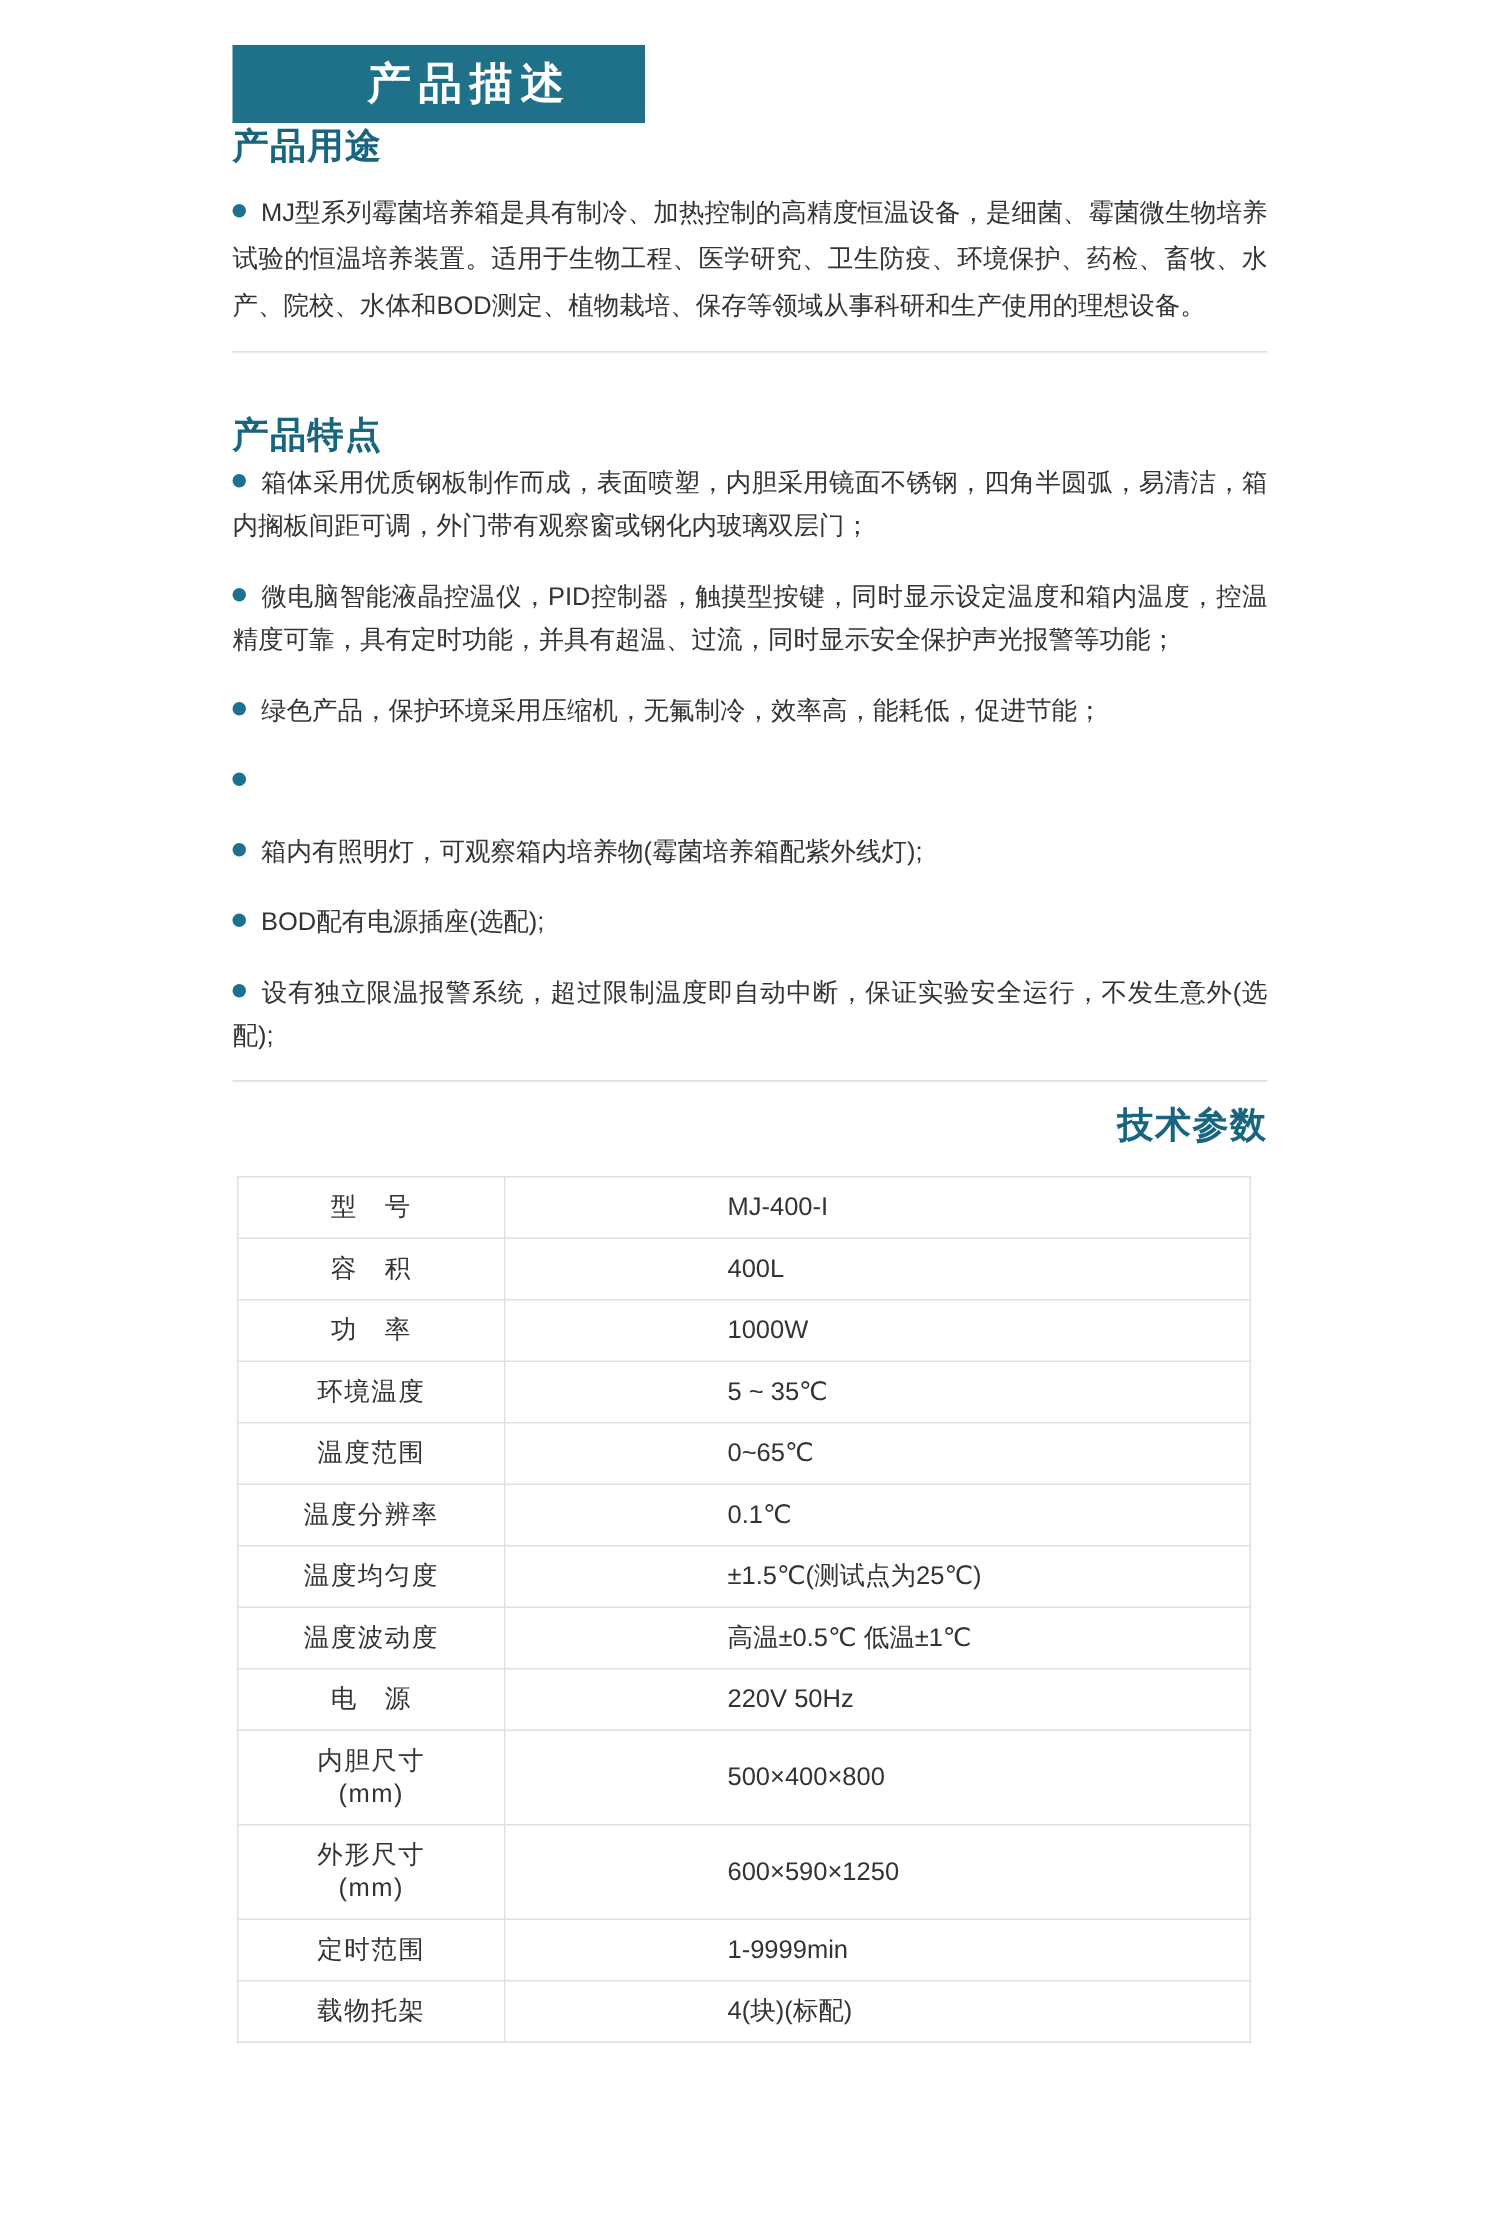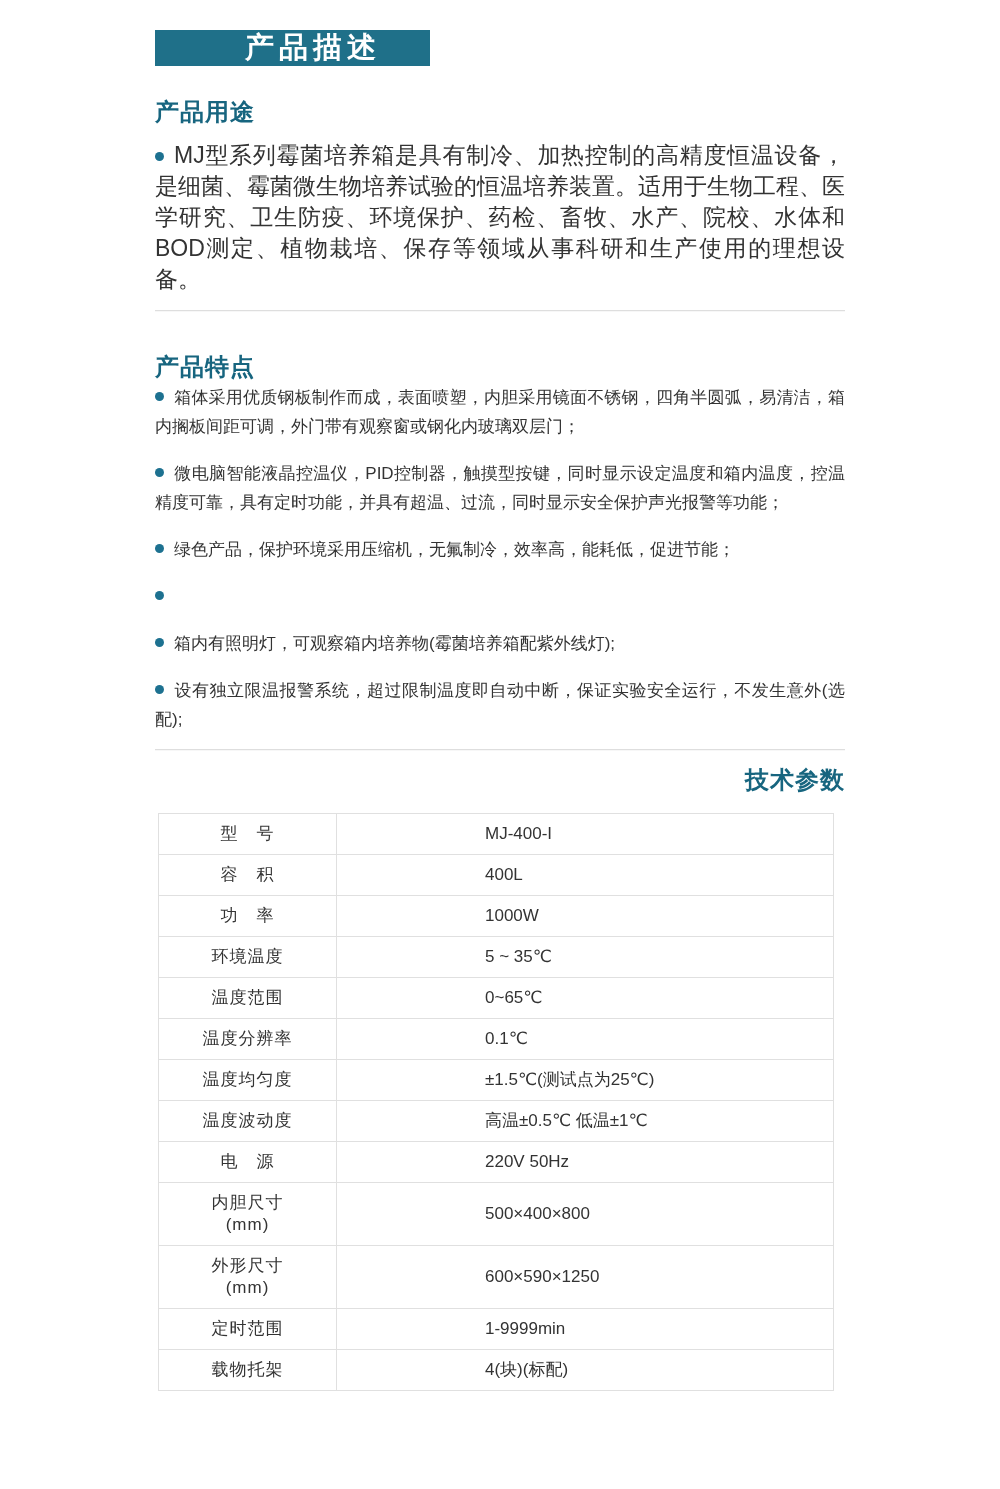--- a/index.html
+++ b/index.html
@@ -11,21 +11,21 @@
     font-family: "Liberation Sans", "DejaVu Sans", sans-serif;
     color: #333333;
   }
   .page {
     padding: 0 155px;
   }
   
   .banner {
     margin-top: 30px;
     width: 275px;
-    height: 36px;
+    height: 52px;
     background: #1f7089;
     display: flex;
     align-items: center;
     justify-content: center;
     padding-left: 36px;
   }
   .banner-title {
     color: #ffffff;
     font-size: 29px;
     font-weight: bold;
@@ -33,37 +33,37 @@
     text-indent: 5px;
   }
   
   .section-heading {
     color: #17657f;
     font-size: 24px;
     font-weight: bold;
     line-height: 32px;
     letter-spacing: 1px;
   }
-  #usage-heading   { margin-top: 30px; }
+  #usage-heading   { }
   #features-heading{ margin-top: 40px; }
   #specs-heading   { margin-top: 14px; text-align: right; }
   
   .dot {
     display: inline-block;
     width: 9px;
     height: 9px;
     border-radius: 50%;
     background: #1d7190;
     margin-right: 10px;
     vertical-align: 2px;
   }
   
   .para {
     margin-top: 12px;
-    font-size: 23px;
+    font-size: 17px;
     line-height: 31px;
     color: #333333;
     text-align: justify;
   }
   
   .features { }
   .feature-item {
     font-size: 17px;
     line-height: 29px;
     color: #333333;
@@ -119,20 +119,21 @@
 
   <hr class="divider">
 
   <h2 class="section-heading" id="features-heading">产品特点</h2>
   <div class="features">
     <p class="feature-item"><span class="dot"></span><span>箱体采用优质钢板制作而成，表面喷塑，内胆采用镜面不锈钢，四角半圆弧，易清洁，箱内搁板间距可调，外门带有观察窗或钢化内玻璃双层门；</span></p>
     <p class="feature-item"><span class="dot"></span><span>微电脑智能液晶控温仪，PID控制器，触摸型按键，同时显示设定温度和箱内温度，控温精度可靠，具有定时功能，并具有超温、过流，同时显示安全保护声光报警等功能；</span></p>
     <p class="feature-item"><span class="dot"></span><span>绿色产品，保护环境采用压缩机，无氟制冷，效率高，能耗低，促进节能；</span></p>
     <p class="feature-item"><span class="dot"></span></p>
     <p class="feature-item"><span class="dot"></span><span>箱内有照明灯，可观察箱内培养物(霉菌培养箱配紫外线灯);</span></p>
+    <p class="feature-item"><span class="dot"></span><span>BOD配有电源插座(选配);</span></p>
     <p class="feature-item"><span class="dot"></span><span>设有独立限温报警系统，超过限制温度即自动中断，保证实验安全运行，不发生意外(选配);</span></p>
   </div>
 
   <hr class="divider">
 
   <h2 class="section-heading" id="specs-heading">技术参数</h2>
   <table class="specs-table">
     <tbody>
       <tr>
         <td class="spec-label">型　号</td>

